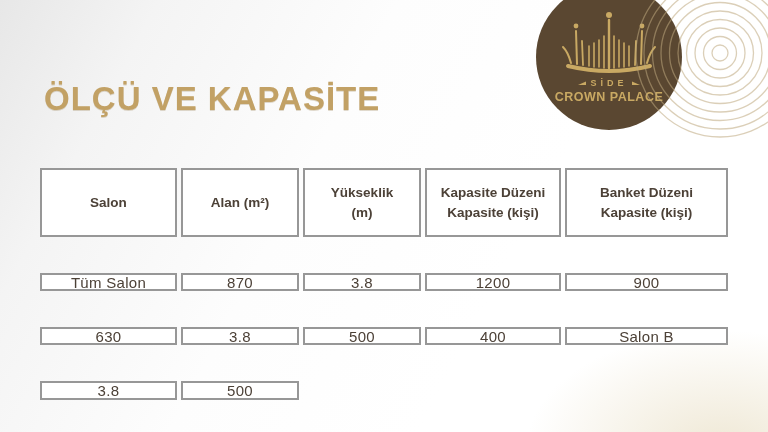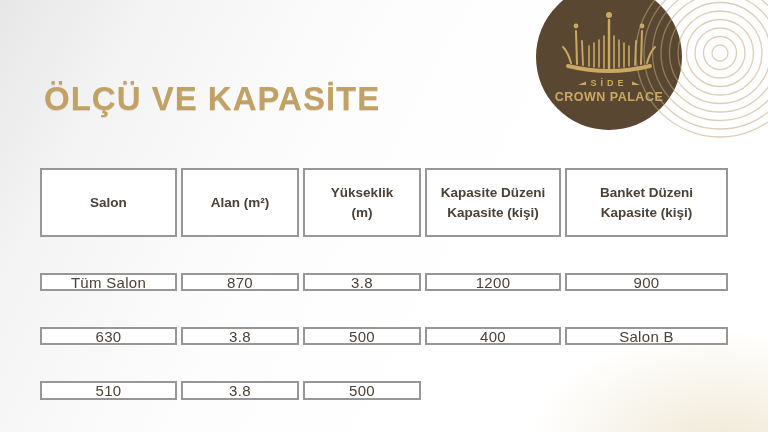--- a/index.html
+++ b/index.html
@@ -122,16 +122,15 @@
   <div class="cell data">3.8</div>
   <div class="cell data">1200</div>
   <div class="cell data">900</div>
 
   <div class="cell data">630</div>
   <div class="cell data">3.8</div>
   <div class="cell data">500</div>
   <div class="cell data">400</div>
 
   <div class="cell data">Salon B</div>
-  <div class="cell data">510</div>
   <div class="cell data">3.8</div>
   <div class="cell data">500</div>
 </div>
 
 </body></html>

